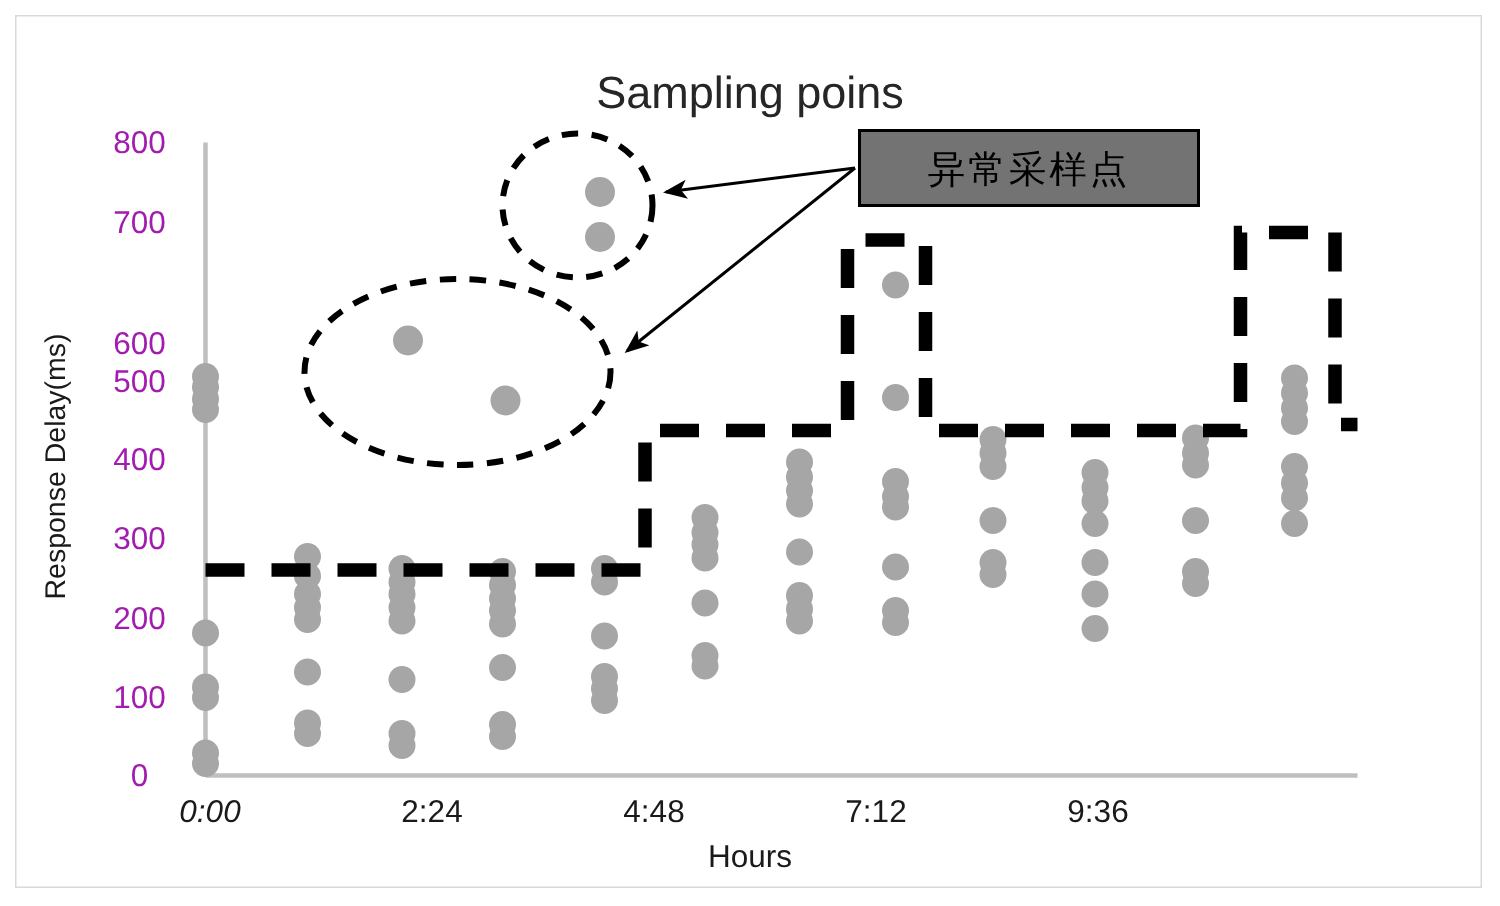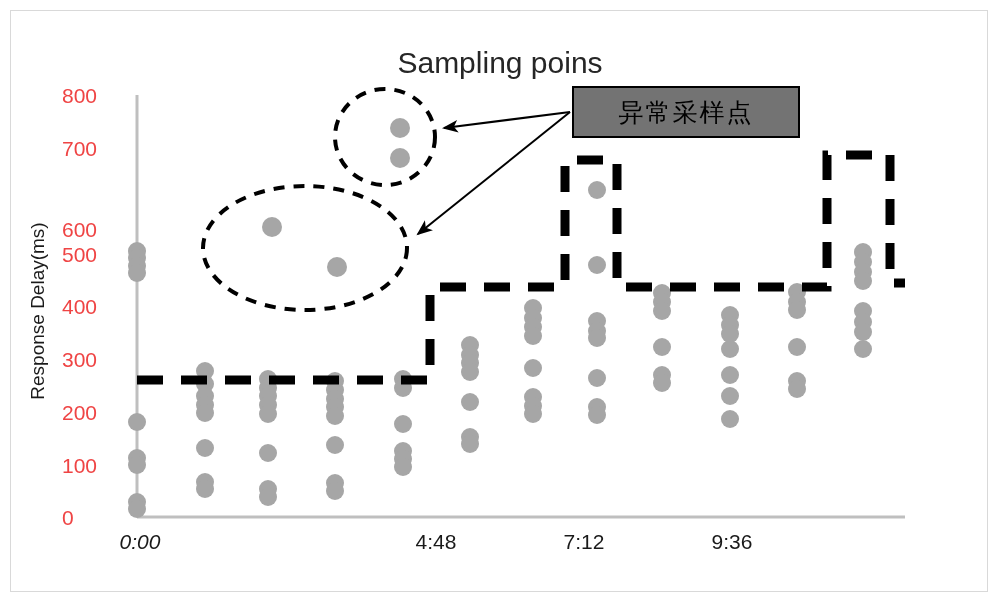--- a/index.html
+++ b/index.html
@@ -71,23 +71,23 @@
     top: 560px;
     width: 1000px;
     text-align: center;
     font-size: 21px;
     color: #1a1a1a;
     font-family: "Liberation Sans", sans-serif;
   }
   .ytick {
     position: absolute;
     width: 62px;
-    text-align: left;
+    text-align: center;
     font-size: 21px;
-    color: #ef4444;
+    color: #a21caf;
     font-family: "Liberation Sans", sans-serif;
   }
   .xtick {
     position: absolute;
     width: 110px;
     text-align: center;
     font-size: 21px;
     color: #1a1a1a;
     font-family: "Liberation Sans", sans-serif;
   }
@@ -117,32 +117,34 @@
 
 <div id="root">
   <div id="frame"></div>
 
   <div id="chart-area">
 
     <div class="title-text">Sampling poins</div>
 
     <div class="ylabel-text">Response Delay(ms)</div>
 
+    <div class="xlabel-text">Hours</div>
 
     <div class="ytick" style="left:62px; top:84px;">800</div>
     <div class="ytick" style="left:62px; top:137px;">700</div>
     <div class="ytick" style="left:62px; top:190px;margin-top:28px;">600</div>
     <div class="ytick" style="left:62px; top:243px;">500</div>
     <div class="ytick" style="left:62px; top:295px;">400</div>
     <div class="ytick" style="left:62px; top:348px;">300</div>
     <div class="ytick" style="left:62px; top:401px;">200</div>
     <div class="ytick" style="left:62px; top:454px;">100</div>
     <div class="ytick" style="left:62px; top:506px;">0</div>
 
     <div class="xtick" style="left:85px;  top:530px;font-style:italic;">0:00</div>
+    <div class="xtick" style="left:233px; top:530px;">2:24</div>
     <div class="xtick" style="left:381px; top:530px;">4:48</div>
     <div class="xtick" style="left:529px; top:530px;">7:12</div>
     <div class="xtick" style="left:677px; top:530px;">9:36</div>
 
     <svg id="chart-svg" width="1000" height="604">
 
       <line x1="137" y1="95" x2="137" y2="517" stroke="#bfbfbf" stroke-width="3"></line>
       <line x1="137" y1="517" x2="905" y2="517" stroke="#bfbfbf" stroke-width="3"></line>
 
       <g id="scatter-points" fill="#a6a6a6">

